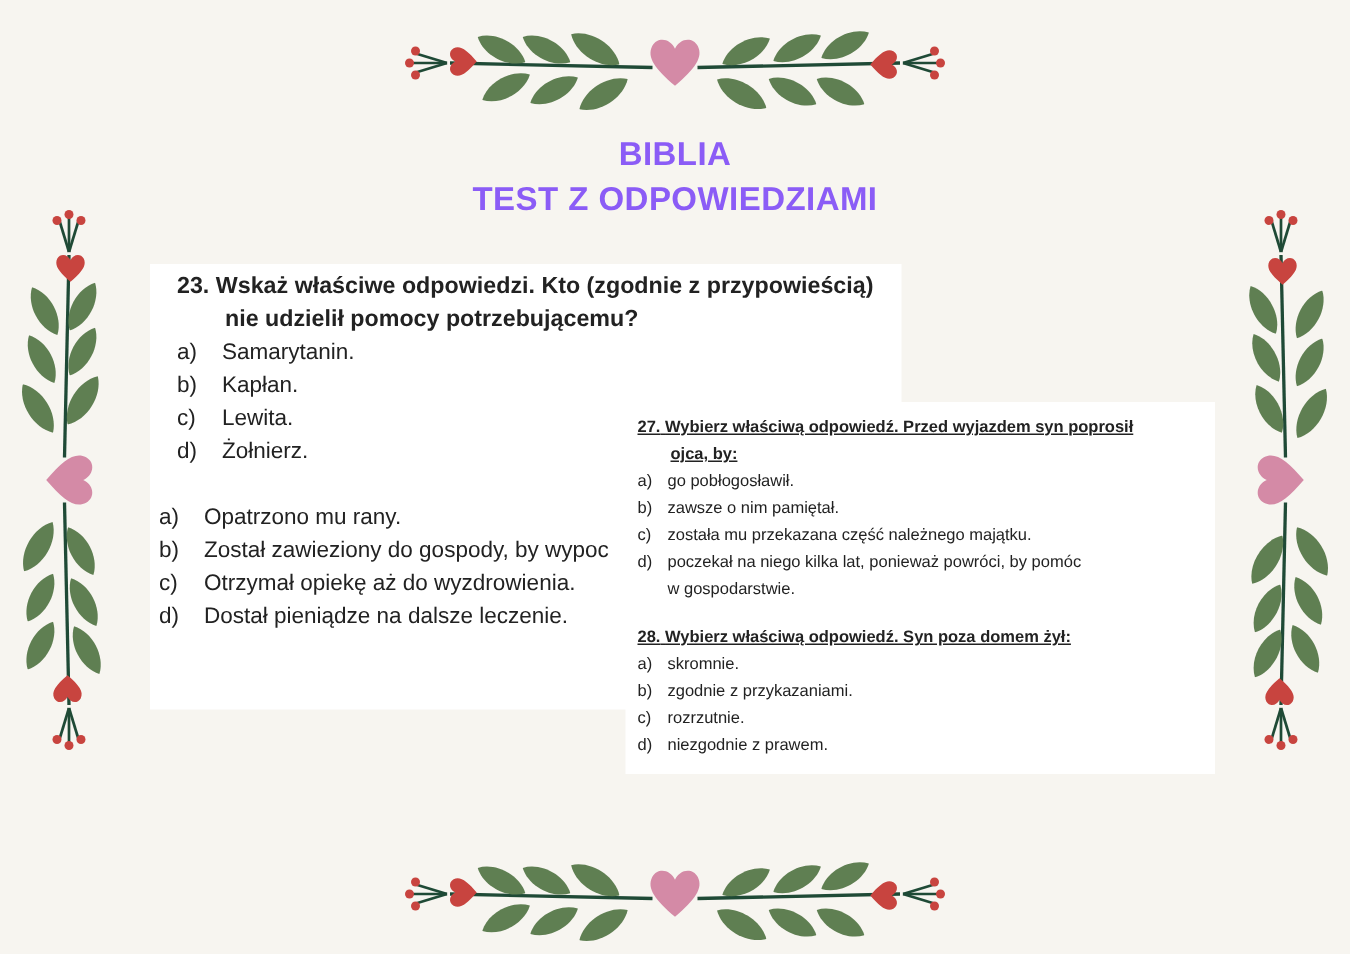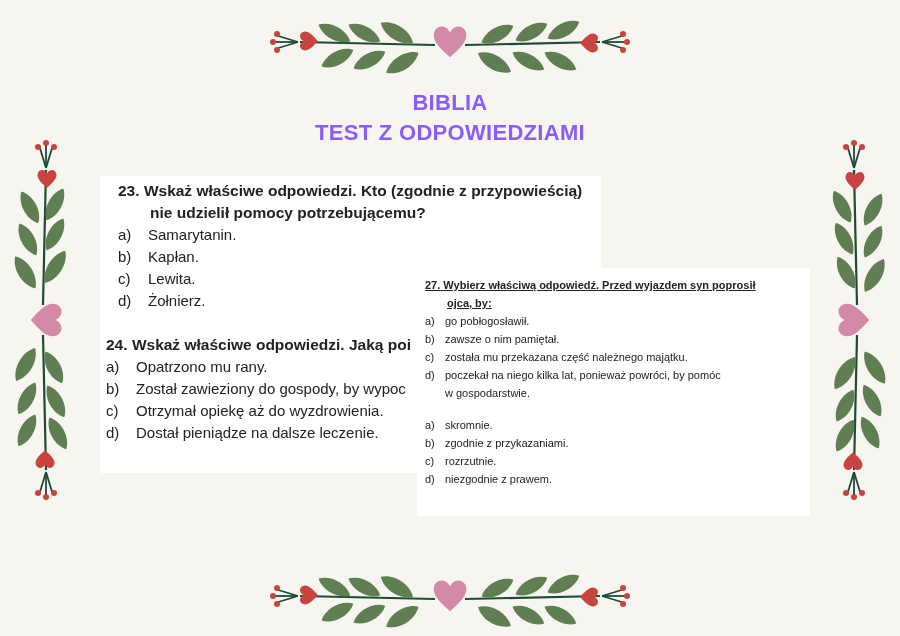--- a/index.html
+++ b/index.html
@@ -177,24 +177,20 @@
         <span class="letter">c)</span>
         <span>Lewita.</span>
       </div>
     <div class="opt">
         <span class="letter">d)</span>
         <span>Żołnierz.</span>
       </div>
   </div>
 
   <div class="q" style="left:6px; top:158px;">
-    <div class="q-head">
-      <span>24.</span>
-      <span>Wskaż właściwe odpowiedzi. Jaką poi</span>
-    </div>
     <div class="opt">
         <span class="letter">a)</span>
         <span>Opatrzono mu rany.</span>
       </div>
     <div class="opt">
         <span class="letter">b)</span>
         <span>Został zawieziony do gospody, by wypoc</span>
       </div>
     <div class="opt">
         <span class="letter">c)</span>
@@ -227,20 +223,24 @@
         <span>została mu przekazana część należnego majątku.</span>
       </div>
     <div class="opt">
         <span class="letter">d)</span>
         <span>poczekał na niego kilka lat, ponieważ powróci,  by pomóc</span>
       </div>
     <div class="opt-cont">w gospodarstwie.</div>
   </div>
 
   <div class="q" style="left:8px; top:148px;">
+    <div class="q-head">
+      <span>28.</span>
+      <span>Wybierz właściwą odpowiedź. Syn poza domem żył:</span>
+    </div>
     <div class="opt">
         <span class="letter">a)</span>
         <span>skromnie.</span>
       </div>
     <div class="opt">
         <span class="letter">b)</span>
         <span>zgodnie z przykazaniami.</span>
       </div>
     <div class="opt">
         <span class="letter">c)</span>

